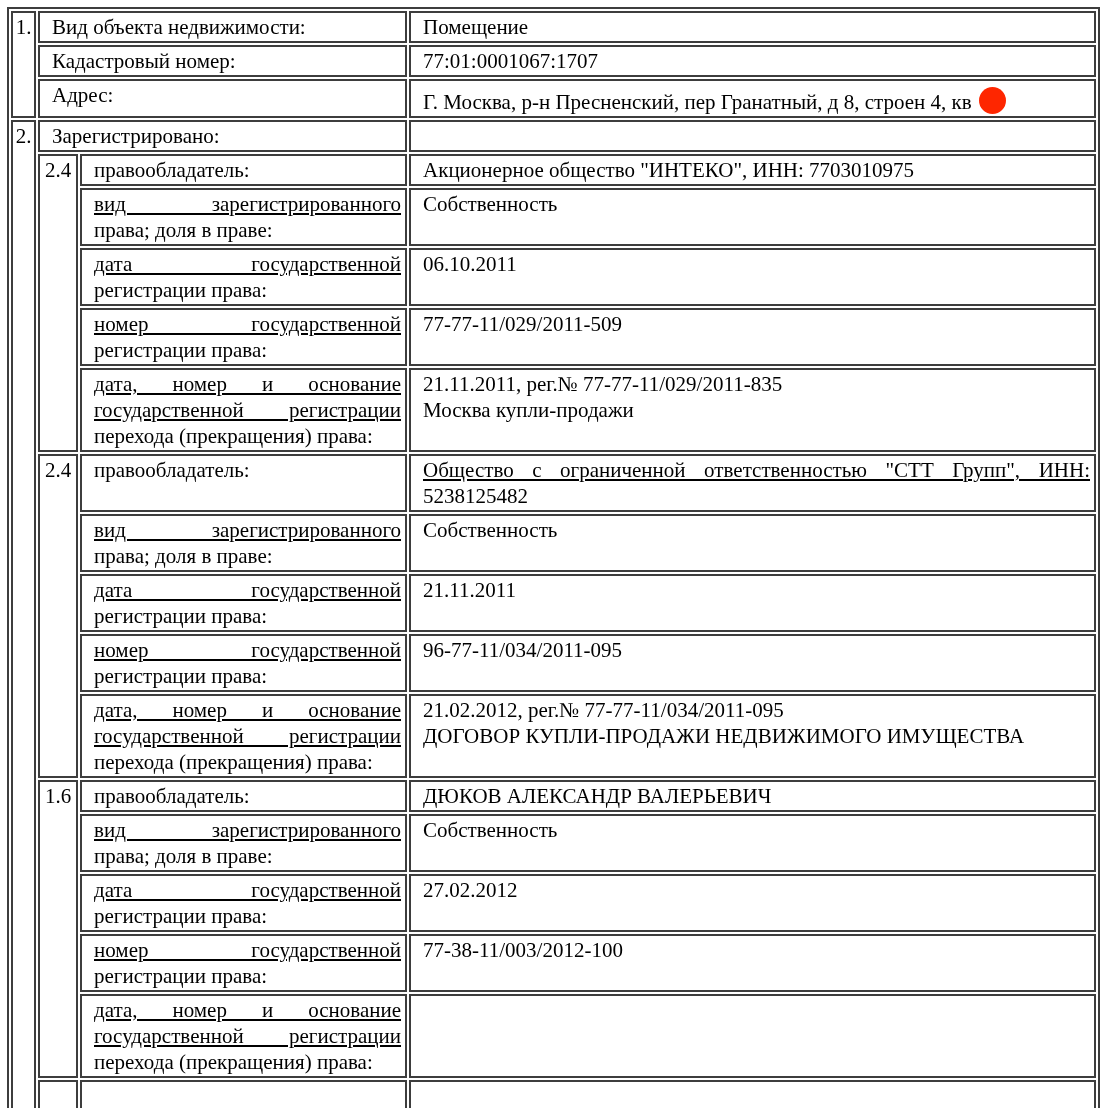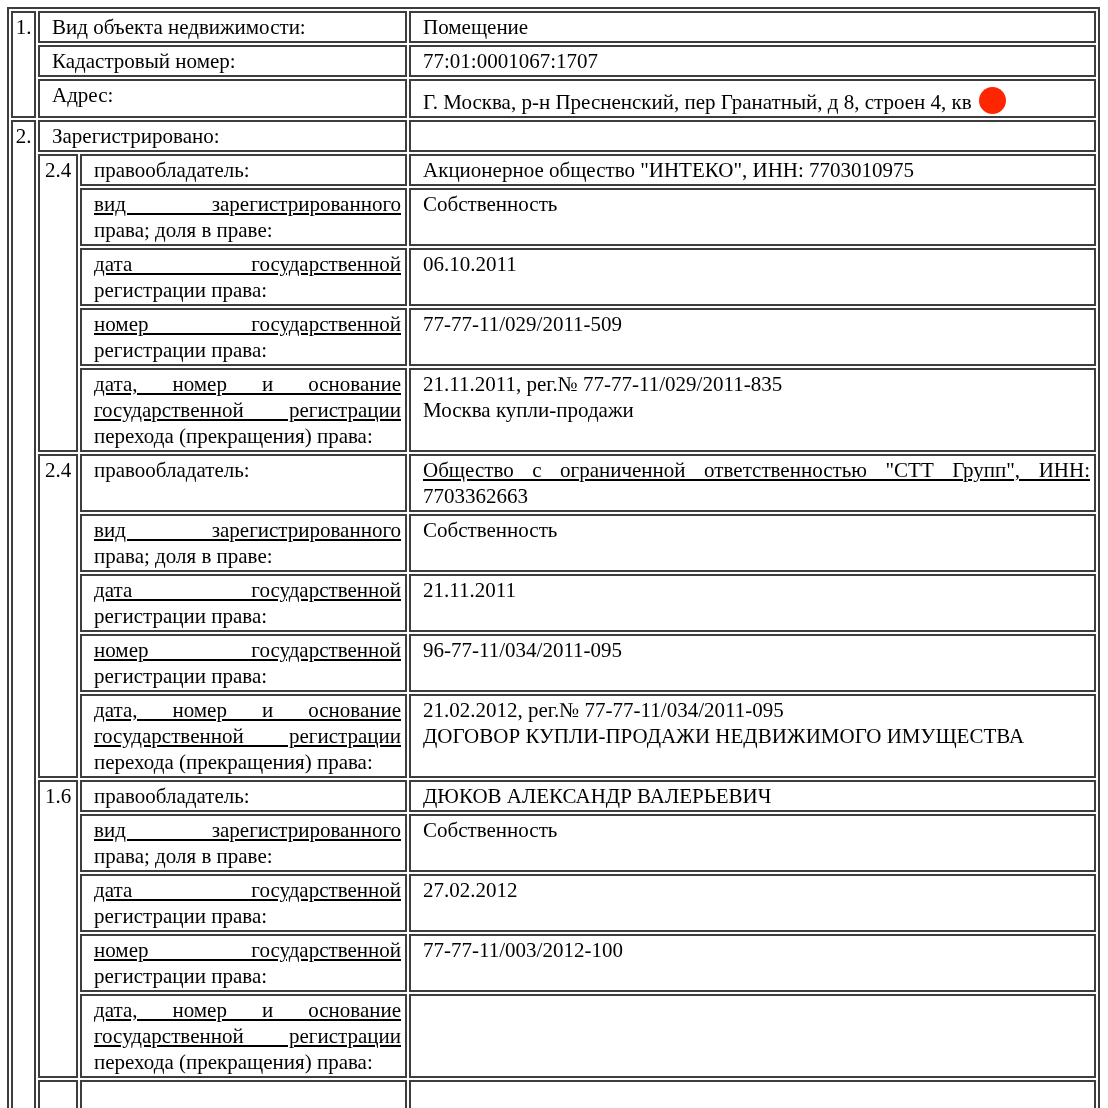--- a/index.html
+++ b/index.html
@@ -138,21 +138,21 @@
           </td>
     </tr>
 
     <tr>
       <td class="num" rowspan="5">2.4</td>
       <td>
             <div class="ln">правообладатель:</div>
           </td>
       <td>
             <div class="ln ln-j">Общество с ограниченной ответственностью "СТТ Групп", ИНН:</div>
-            <div class="ln">7703362663</div>
+            <div class="ln">5238125482</div>
           </td>
     </tr>
     <tr>
       <td>
             <div class="ln ln-j">вид зарегистрированного</div>
             <div class="ln">права; доля в праве:</div>
           </td>
       <td>
             <div class="ln">Собственность</div>
           </td>
@@ -213,21 +213,21 @@
       <td>
             <div class="ln">27.02.2012</div>
           </td>
     </tr>
     <tr>
       <td>
             <div class="ln ln-j">номер государственной</div>
             <div class="ln">регистрации права:</div>
           </td>
       <td>
-            <div class="ln">77-77-11/003/2012-100</div>
+            <div class="ln">77-38-11/003/2012-100</div>
           </td>
     </tr>
     <tr>
       <td>
             <div class="ln ln-j">дата, номер и основание</div>
             <div class="ln ln-j">государственной регистрации</div>
             <div class="ln">перехода (прекращения) права:</div>
           </td>
       <td></td>
     </tr>

